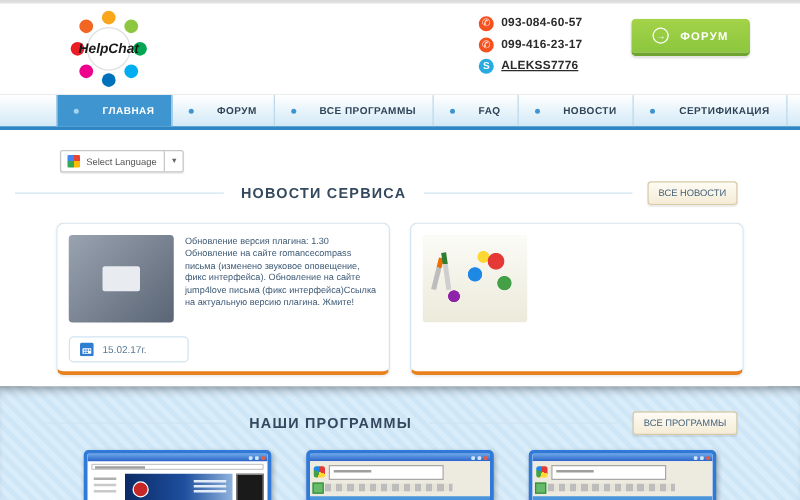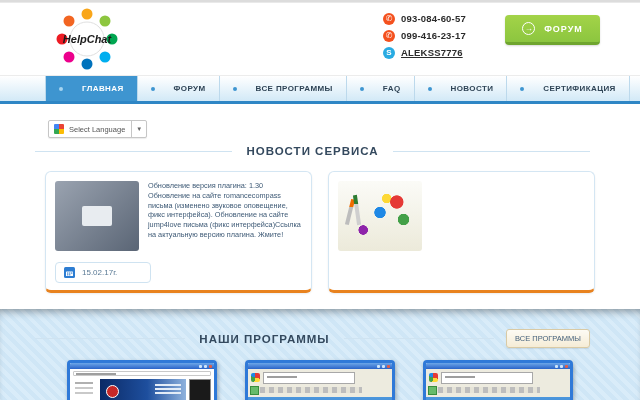--- a/index.html
+++ b/index.html
@@ -56,21 +56,21 @@
   .lang-caret { border-left:1px solid #c6c6c6; width:15px; height:100%; display:flex;
     align-items:center; justify-content:center; font-size:6px; color:#666; }
 
   .section-head { display:flex; align-items:center; padding:0 50px 0 35px; }
   .head-line { flex:1; height:1px; background:#cfe3f1; }
   .section-title { font-size:11.5px; font-weight:bold; color:#34495e; letter-spacing:1px;
     padding:0 14px; white-space:nowrap; }
   .all-btn { margin-left:12px; font-size:7.5px; text-transform:uppercase; color:#46627c;
     background:linear-gradient(#fdfbf4,#f5ecd6); border:1px solid #d9caa5; border-radius:3px;
     padding:4px 8px; cursor:pointer; white-space:nowrap; box-shadow:0 1px 1px rgba(0,0,0,.08); }
-  .content .section-head { padding-top:41px; }
+  .content .section-head { padding-top:41px;padding-left:12px; }
 
   .cards { display:flex; gap:16px; margin:14px 45px 0; }
   .card { flex:1; height:122px; background:#fff; border:1px solid #d4e6f3;
     border-bottom:3px solid #e8821e; border-radius:6px; position:relative;
     box-shadow:0 1px 2px rgba(0,0,0,.08); cursor:pointer; }
   .card-img { position:absolute; left:9px; top:9px; width:84px; height:70px; border-radius:3px;
     overflow:hidden; }
   .img-mail { background:linear-gradient(135deg,#9aa3b0,#5a6575); display:flex;
     align-items:center; justify-content:center; }
   .mail-glyph { width:30px; height:20px; background:#e8ecf0; border-radius:2px; position:relative; }
@@ -220,20 +220,21 @@
   <div class="lang-box">
     <span class="g-icon"></span>
     <span class="lang-label">Select Language</span>
     <span class="lang-caret">▼</span>
   </div>
 
   <div class="section-head">
     <div class="head-line"></div>
     <div class="section-title">НОВОСТИ СЕРВИСА</div>
     <div class="head-line"></div>
+    <div class="all-btn">все новости</div>
   </div>
 
   <div class="cards">
     <div class="card">
       <div class="card-img img-mail">
         <div class="mail-glyph"></div>
       </div>
       <div class="card-text">Обновление версия плагина: 1.30 Обновление на сайте romancecompass письма (изменено звуковое оповещение, фикс интерфейса). Обновление на сайте jump4love письма (фикс интерфейса)Ссылка на актуальную версию плагина. Жмите!</div>
       <div class="date-badge">
         <svg class="cal-icon" viewBox="0 0 11 11">

